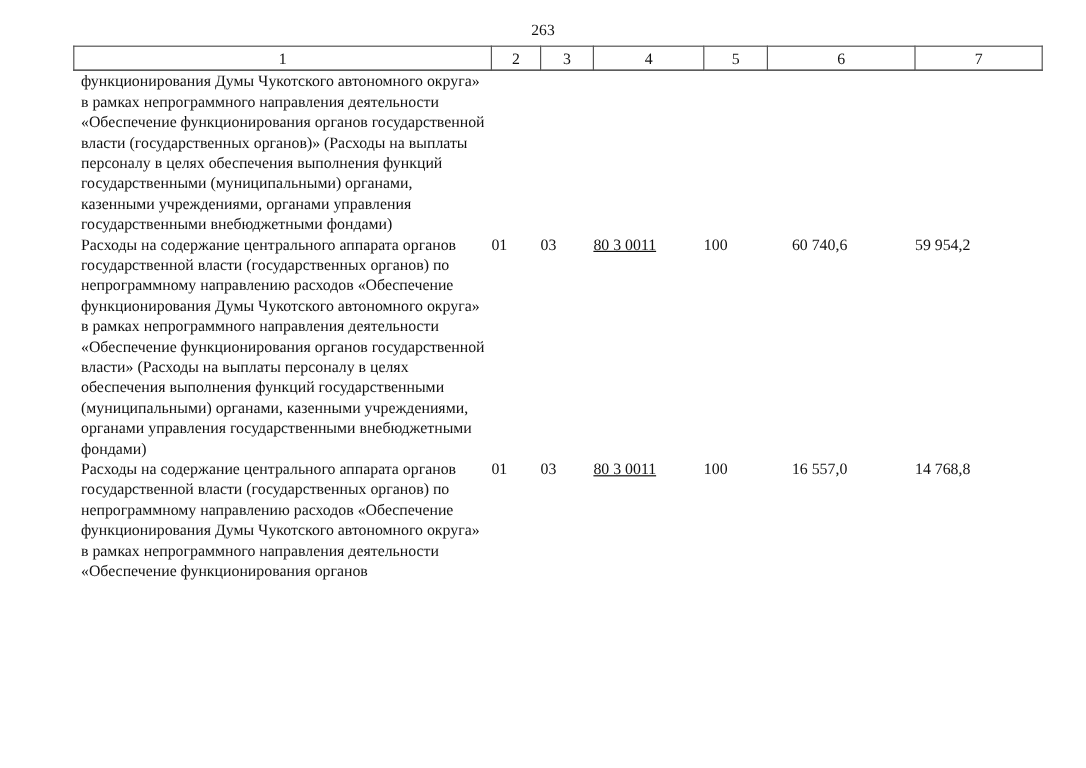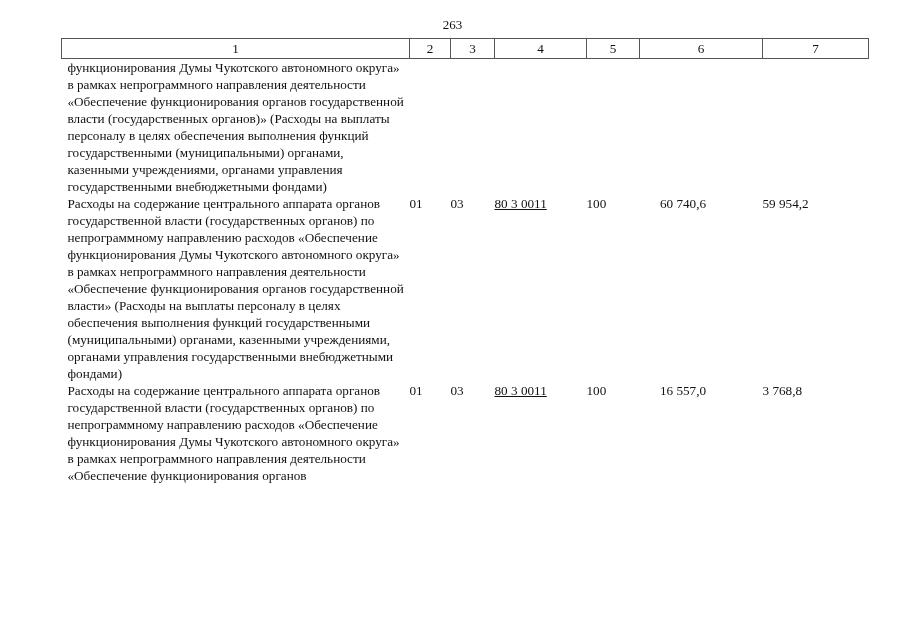--- a/index.html
+++ b/index.html
@@ -83,16 +83,16 @@
       <td class="amt6">60 740,6</td>
       <td class="amt7">59 954,2</td>
     </tr>
     <tr>
       <td class="desc">Расходы на содержание центрального аппарата органов государственной власти (государственных органов) по непрограммному направлению расходов «Обеспечение функционирования Думы Чукотского автономного округа» в рамках непрограммного направления деятельности «Обеспечение функционирования органов</td>
       <td class="num">01</td>
       <td class="num">03</td>
       <td class="code4">80 3 0011</td>
       <td class="num">100</td>
       <td class="amt6">16 557,0</td>
-      <td class="amt7">3 768,8</td>
+      <td class="amt7">14 768,8</td>
     </tr>
   </tbody>
 </table>
 
 </body></html>

